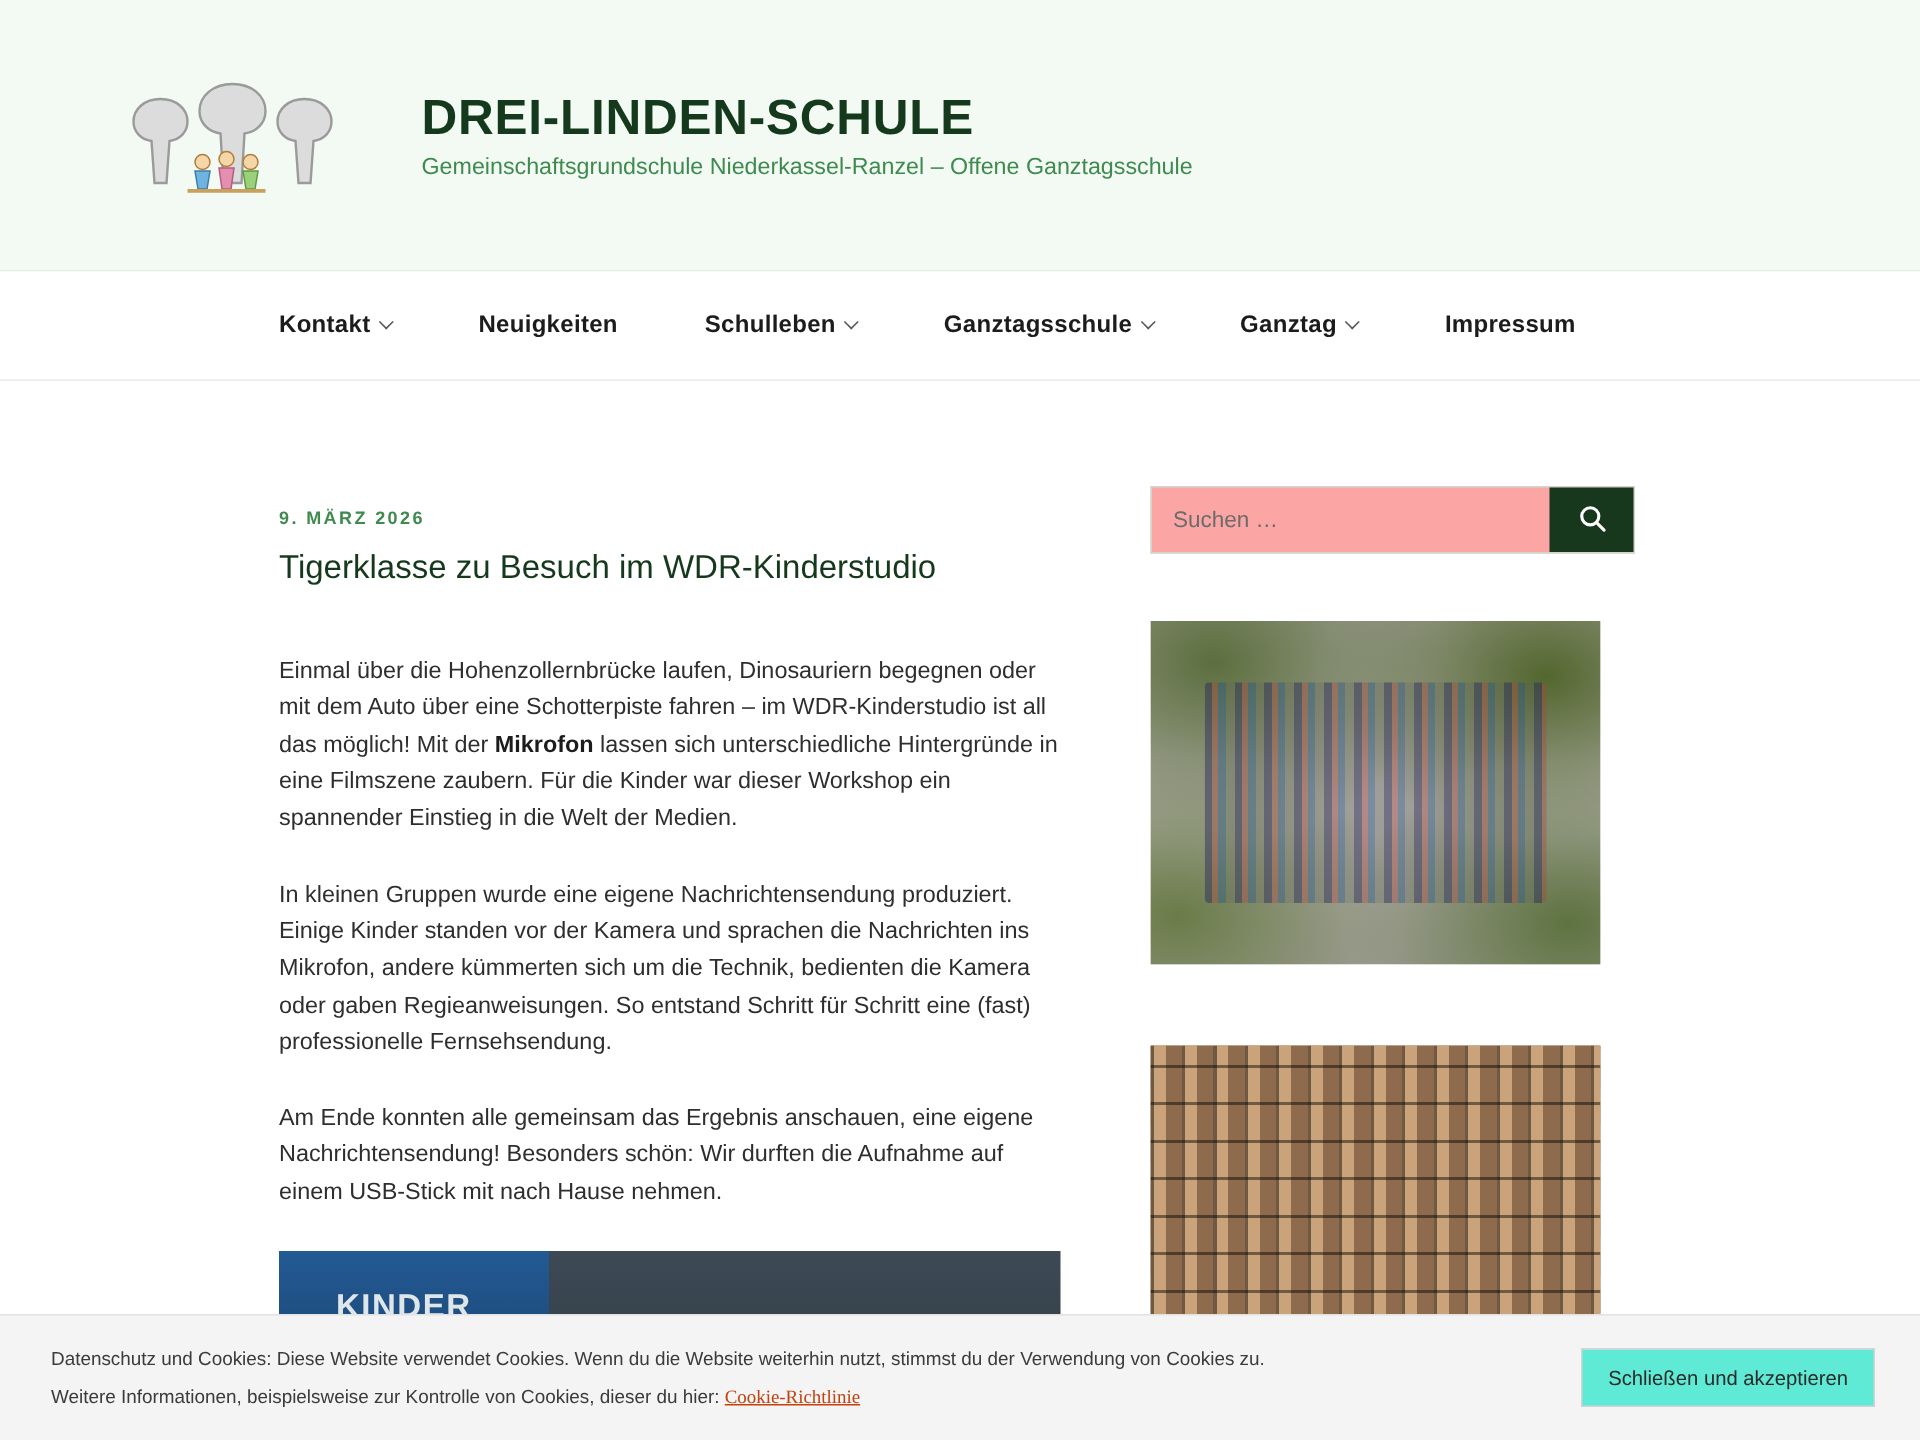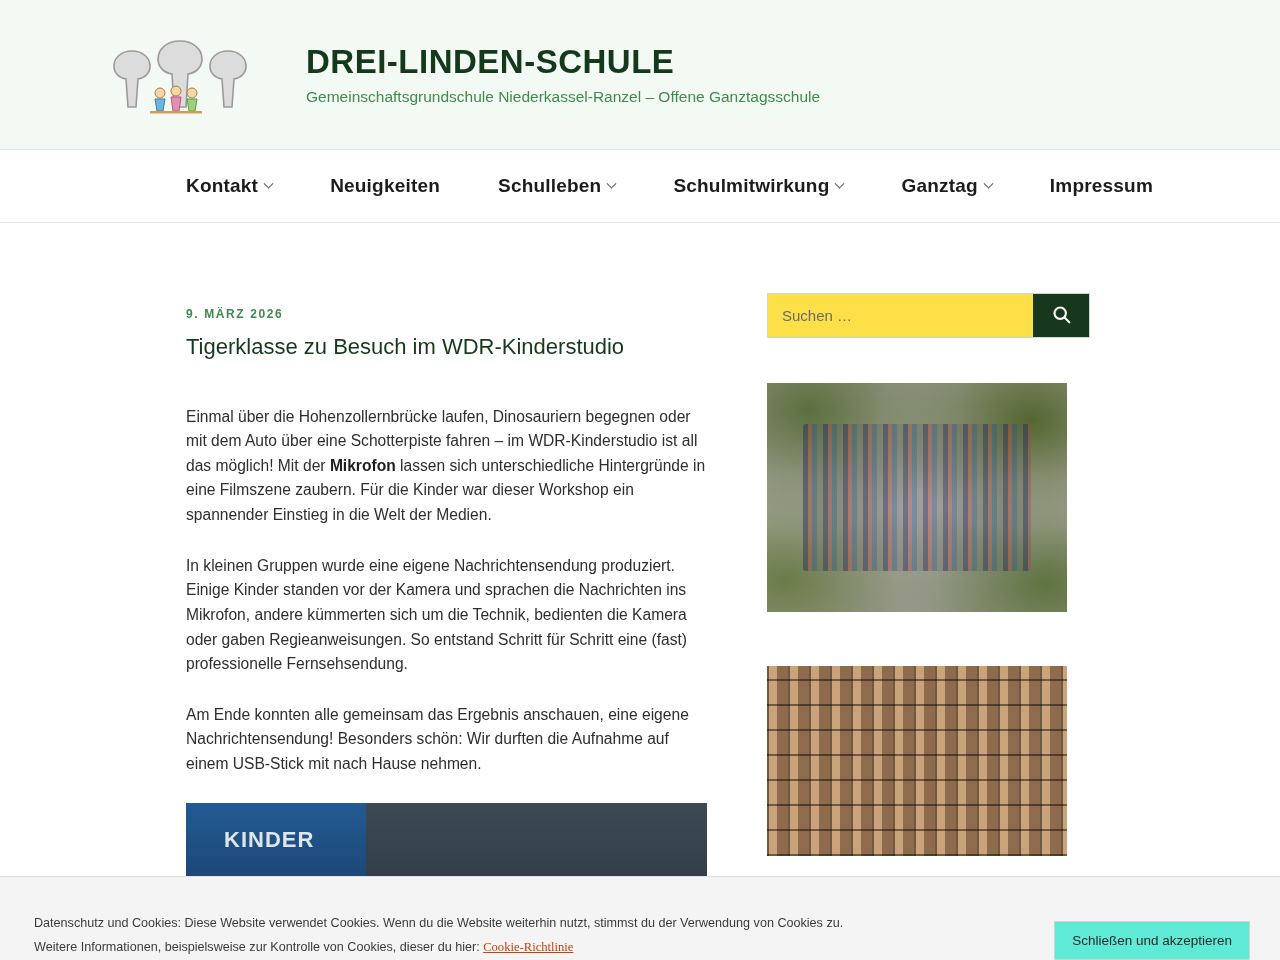--- a/index.html
+++ b/index.html
@@ -9,24 +9,24 @@
     overflow: hidden;
     background: #ffffff;
     font-family: "Liberation Sans", sans-serif;
     color: #333;
   }
 
   
   .site-header {
     background: #f2faf3;
     border-bottom: 1px solid #e3ece4;
-    height: 150px;
+    height: 181px;
     display: flex;
     align-items: center;
-    padding-left: 102px;
+    padding-left: 77px;
   }
   .header-inner { display: flex; align-items: center; gap: 44px; }
   .logo { width: 160px; height: 84px; flex: 0 0 auto; }
   .title-block { padding-top: 2px; }
   .site-title {
     font-size: 33px;
     font-weight: bold;
     letter-spacing: 0.5px;
     color: #15391c;
     margin: 0 0 6px 0;
@@ -45,21 +45,21 @@
     border-bottom: 1px solid #eaeaea;
     display: flex;
     align-items: center;
     padding-left: 186px;
     background: #fff;
   }
   .nav-list { display: flex; align-items: center; list-style: none; margin: 0; padding: 0; }
   .nav-item {
     display: flex; align-items: center; gap: 7px;
     margin-right: 58px;
-    font-size: 19px;
+    font-size: 16px;
     font-weight: bold;
     color: #1c1c1c;
     letter-spacing: 0.2px;
     cursor: pointer;
   }
   .nav-item:last-child { margin-right: 16px; text-align: center; }
   .caret {
     display: inline-block;
     width: 7px; height: 7px;
     border-right: 1.6px solid #555;
@@ -104,21 +104,21 @@
     margin: 0 0 26px 0;
   }
   .post-body p strong { font-weight: bold; color: #1c1c1c; }
 
   
   .search-form {
     display: flex;
     border: 1px solid #cfd8cf;
     width: 323px;
     height: 45px;
-    background: #fde047;
+    background: #fca5a5;
     align-items: stretch;
   }
   .search-input {
     flex: 1;
     border: 0;
     outline: none;
     font-size: 15px;
     padding: 0 14px;
     color: #555;
     font-family: "Liberation Sans", sans-serif;
@@ -192,21 +192,21 @@
   }
 
   
   .cookie-banner {
     position: absolute;
     left: 0; right: 0; bottom: 0;
     height: 84px;
     background: #f4f4f4;
     border-top: 1px solid #e2e2e2;
     display: flex;
-    align-items: flex-end;
+    align-items: center;
     padding: 0 24px 0 34px;
   }
   .cookie-text {
     flex: 1;
     font-size: 12.6px;
     color: #3b3b3b;
     line-height: 1.95;
   }
   .cookie-text a { color: #c2410c; text-decoration: underline; font-family: Liberation Serif, serif; }
   .cookie-accept {
@@ -258,21 +258,21 @@
       <i class="caret"></i>
     </li>
     <li class="nav-item">
       <span>Neuigkeiten</span>
     </li>
     <li class="nav-item">
       <span>Schulleben</span>
       <i class="caret"></i>
     </li>
     <li class="nav-item">
-      <span>Schulmitwirkung</span>
+      <span>Ganztagsschule</span>
       <i class="caret"></i>
     </li>
     <li class="nav-item">
       <span>Ganztag</span>
       <i class="caret"></i>
     </li>
     <li class="nav-item">
       <span>Impressum</span>
     </li>
   </ul>

